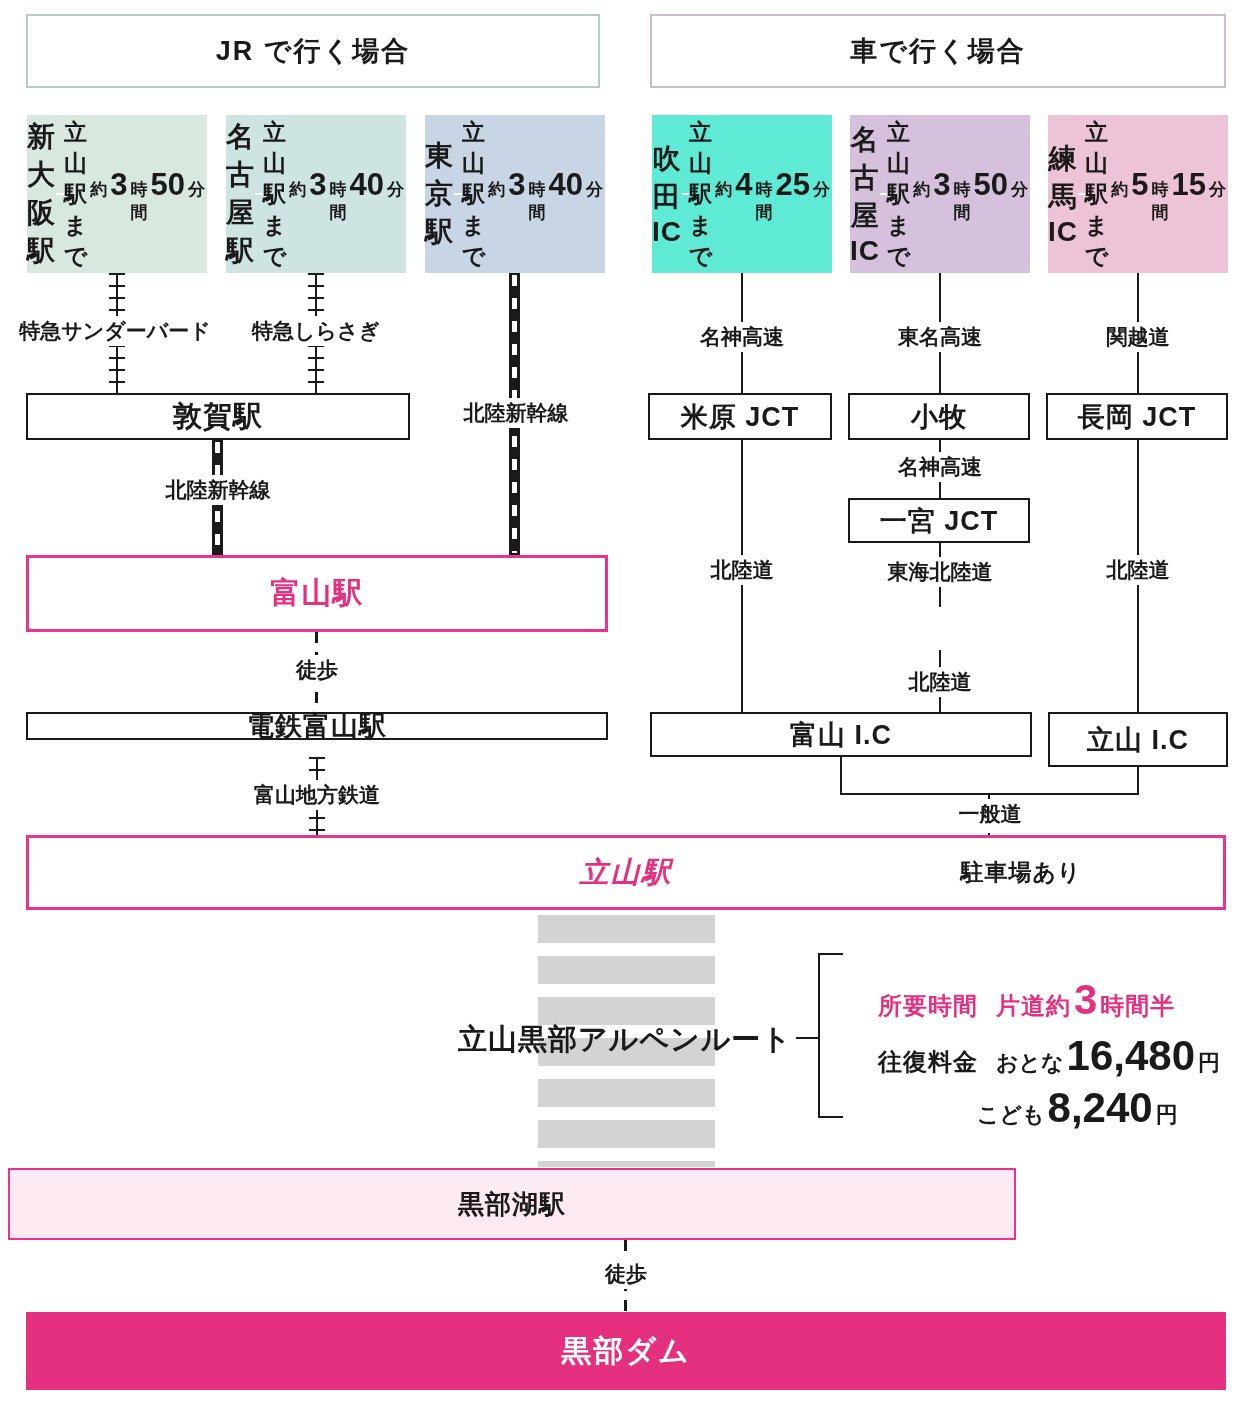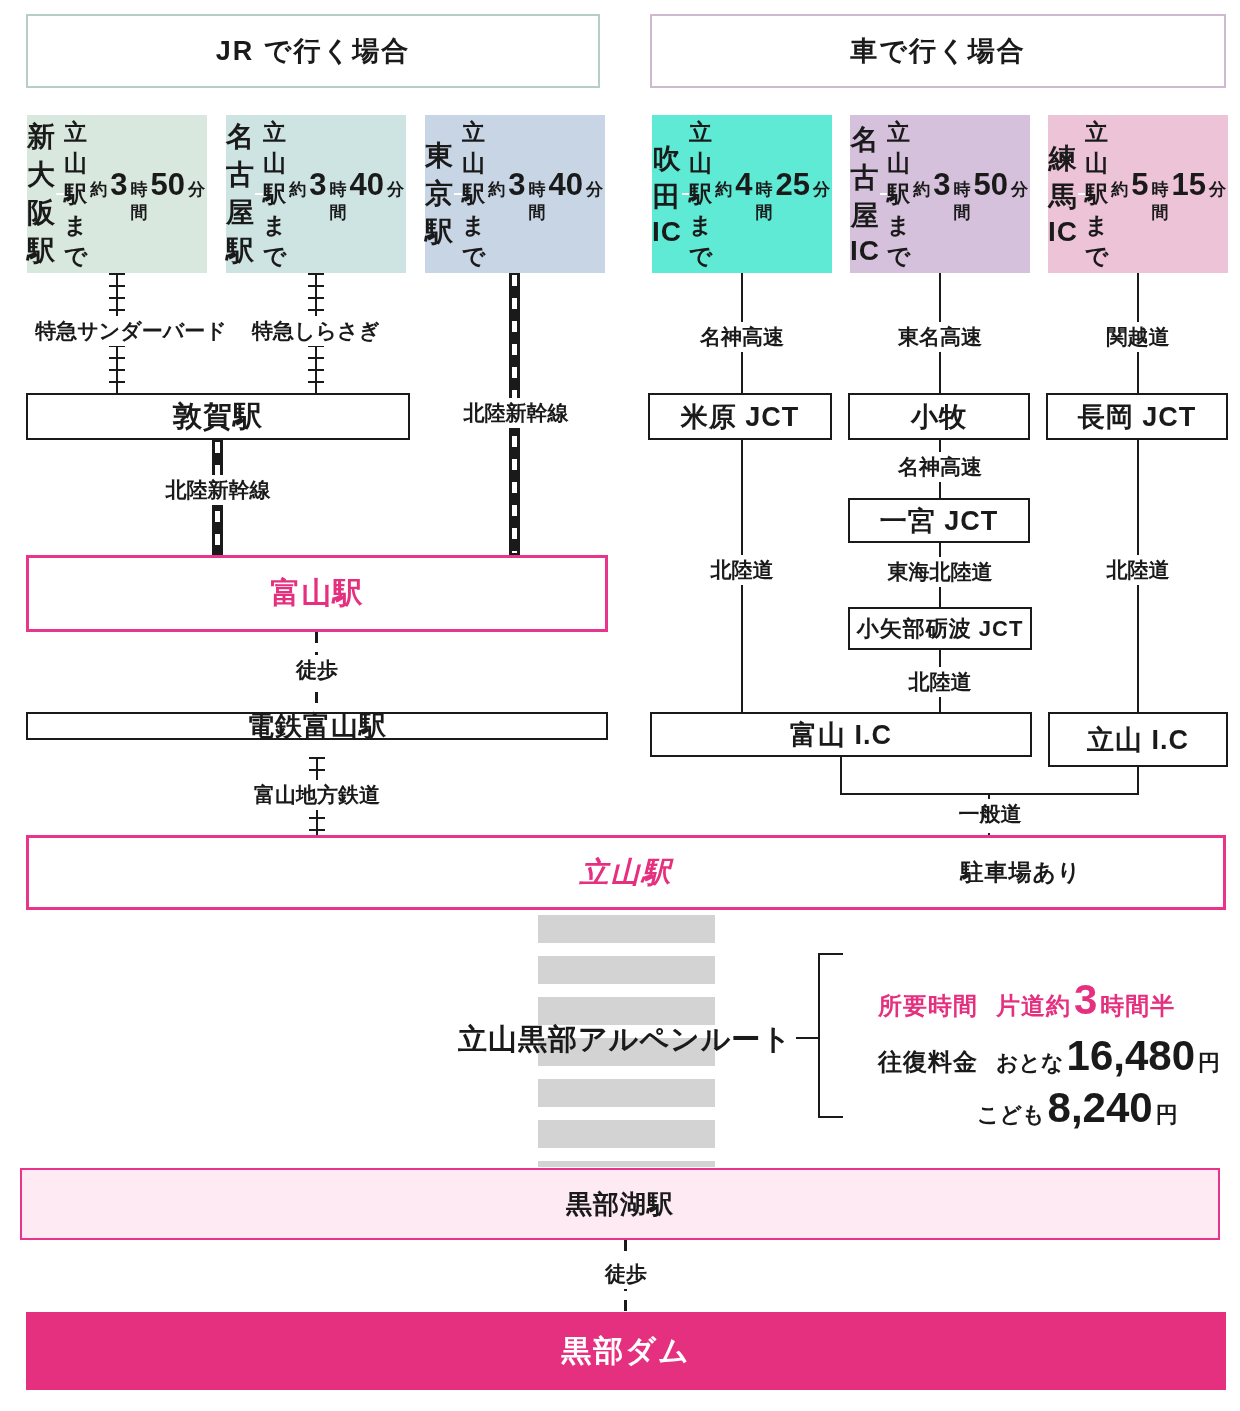--- a/index.html
+++ b/index.html
@@ -179,21 +179,21 @@
   <div class="dash-line" style="left:315px;top:632px;height:80px;"></div>
   <div class="tie-line" style="left:309px;top:757px;height:78px;"></div>
 
   <div class="line" style="left:840px;top:757px;height:36px;"></div>
   <div class="line" style="left:1137px;top:757px;height:36px;"></div>
   <div class="hline" style="left:840px;top:793px;width:299px;"></div>
   <div class="dash-line" style="left:988px;top:793px;height:42px;width:2px;"></div>
 
   <div class="dash-line" style="left:624px;top:1240px;height:72px;"></div>
 
-  <div class="lbl" style="left:131px;top:331px;">特急サンダーバード</div>
+  <div class="lbl" style="left:115px;top:331px;">特急サンダーバード</div>
   <div class="lbl" style="left:316px;top:331px;">特急しらさぎ</div>
   <div class="lbl" style="left:516px;top:413px;">北陸新幹線</div>
   <div class="lbl" style="left:742px;top:337px;">名神高速</div>
   <div class="lbl" style="left:940px;top:337px;">東名高速</div>
   <div class="lbl" style="left:1138px;top:337px;">関越道</div>
   <div class="lbl" style="left:218px;top:490px;">北陸新幹線</div>
   <div class="lbl" style="left:940px;top:467px;">名神高速</div>
   <div class="lbl" style="left:742px;top:570px;">北陸道</div>
   <div class="lbl" style="left:940px;top:572px;">東海北陸道</div>
   <div class="lbl" style="left:1138px;top:570px;">北陸道</div>
@@ -201,21 +201,20 @@
   <div class="lbl" style="left:317px;top:670px;">徒歩</div>
   <div class="lbl" style="left:317px;top:795px;">富山地方鉄道</div>
   <div class="lbl" style="left:990px;top:814px;">一般道</div>
   <div class="lbl" style="left:626px;top:1274px;">徒歩</div>
 
   <div class="node" style="left:26px;top:393px;width:384px;height:47px;font-size:29px;">敦賀駅</div>
   <div class="node" style="left:648px;top:393px;width:184px;height:47px;font-size:27px;">米原 JCT</div>
   <div class="node" style="left:848px;top:393px;width:182px;height:47px;font-size:27px;">小牧</div>
   <div class="node" style="left:1046px;top:393px;width:182px;height:47px;font-size:27px;">長岡 JCT</div>
   <div class="node" style="left:848px;top:498px;width:182px;height:45px;font-size:27px;">一宮 JCT</div>
-  <div class="node" style="left:848px;top:607px;width:184px;height:43px;font-size:22px;">小矢部砺波 JCT</div>
 
   <div class="node pink" style="left:26px;top:555px;width:582px;height:77px;font-size:30px;">富山駅</div>
   <div class="node" style="left:26px;top:712px;width:582px;height:28px;font-size:27px;">電鉄富山駅</div>
 
   <div class="node" style="left:650px;top:712px;width:382px;height:45px;font-size:27px;">富山 I.C</div>
   <div class="node" style="left:1048px;top:712px;width:180px;height:55px;font-size:27px;">立山 I.C</div>
 
   <div class="node pink" id="tateyama-sta" style="left:26px;top:835px;width:1200px;height:75px;">
     <span class="sta-name">立山駅</span>
     <span id="parking">駐車場あり</span>
@@ -244,16 +243,16 @@
       <span class="f-big">16,480</span>
       <span class="f-sm">円</span>
     </div>
     <div class="fare-row" id="fare-row3">
       <span class="f-sm">こども</span>
       <span class="f-big">8,240</span>
       <span class="f-sm">円</span>
     </div>
   </div>
 
-  <div class="node" id="kurobeko" style="left:20px;top:1168px;width:1200px;height:72px;">黒部湖駅</div>
+  <div class="node" id="kurobeko" style="left:8px;top:1168px;width:1008px;height:72px;">黒部湖駅</div>
   <div id="kurobedam">黒部ダム</div>
 
 </div>
 
 </body></html>

